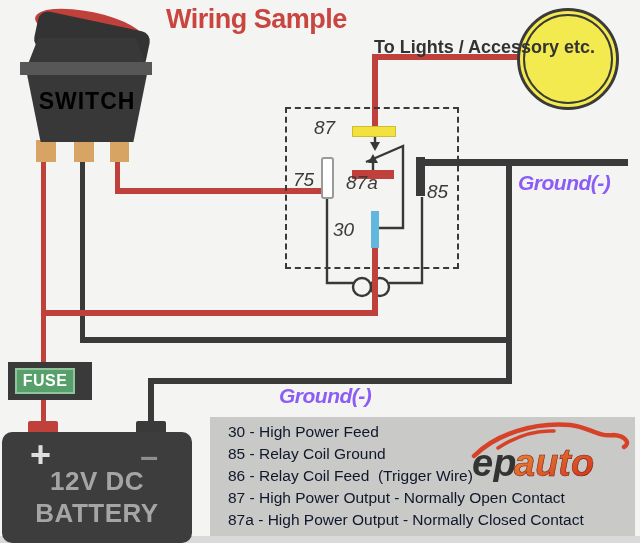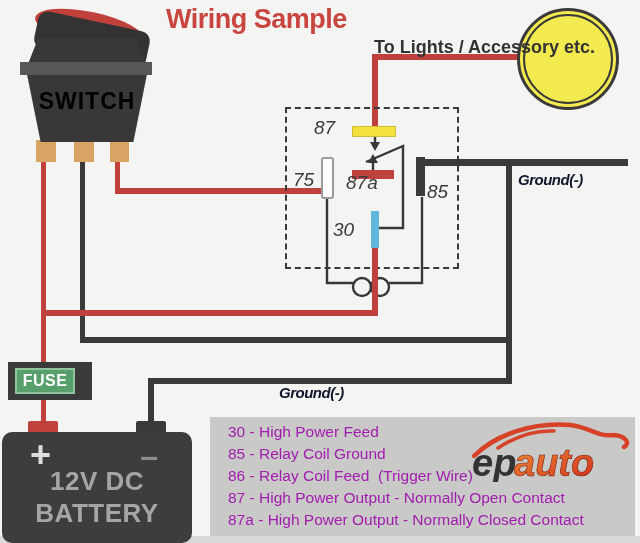--- a/index.html
+++ b/index.html
@@ -7,21 +7,21 @@
     position:relative;width:640px;height:543px;overflow:hidden;
     background:#f4f4f2;
     font-family:"Liberation Sans","DejaVu Sans",sans-serif;
   }
   .abs{position:absolute;}
   .wire{position:absolute;}
   .red{background:#c0403c;}
   .blk{background:#3a3a3a;}
   .lbl{position:absolute;color:#3a3a3a;font-style:italic;}
   .pin-label{font-size:19px;color:#3a3a3a;}
-  .ground-label{font-weight:bold;font-size:15px;color:#0f172a;letter-spacing:-0.5px;}
+  .ground-label{font-weight:bold;font-size:21px;color:#8b5cf6;letter-spacing:-0.5px;}
   .title{
     position:absolute;left:166px;top:4px;width:200px;
     font-size:27px;font-weight:bold;color:#c9453f;letter-spacing:-0.5px;
   }
   
   .sw{position:absolute;left:20px;top:8px;width:132px;height:160px;}
   .sw-rocker-red{position:absolute;left:14px;top:4px;width:112px;height:34px;background:#c0403c;border-radius:50%;transform:rotate(12deg);}
   .sw-rocker-dark{position:absolute;left:15px;top:13px;width:114px;height:38px;background:#333;border-radius:10px;transform:rotate(12deg);}
   .sw-term{position:absolute;width:20px;height:22px;background:#d7a464;top:132px;}
   .sw-body{position:absolute;left:6px;top:30px;width:122px;height:104px;background:#383838;
@@ -48,21 +48,21 @@
   .fuse-inner{position:absolute;left:7px;top:6px;width:56px;height:22px;background:#57a06c;border:2px solid #8fc49c;
     display:flex;align-items:center;justify-content:center;color:#fff;font-weight:bold;font-size:16px;letter-spacing:0.5px;}
   
   .battery{position:absolute;left:2px;top:432px;width:190px;height:111px;background:#3d3d3d;border-radius:10px;}
   .batt-term{position:absolute;width:30px;height:13px;top:421px;border-radius:2px;}
   .batt-plus{position:absolute;left:28px;top:2px;font-size:36px;font-weight:bold;color:#dedede;}
   .batt-minus{position:absolute;right:34px;top:6px;font-size:32px;font-weight:bold;color:#8f8f8f;}
   .batt-line{position:absolute;width:100%;text-align:center;font-weight:bold;font-size:26px;color:#a5a5a5;letter-spacing:0.5px;}
   
   .legend{position:absolute;left:210px;top:417px;width:425px;height:119px;background:#c9c9c8;}
-  .legend-line{position:absolute;left:18px;font-size:15.5px;color:#a21caf;white-space:pre-wrap;}
+  .legend-line{position:absolute;left:18px;font-size:15.5px;color:#0f172a;white-space:pre-wrap;}
   .strip{position:absolute;left:0;top:536px;width:640px;height:7px;background:#dadada;}
   .logo{position:absolute;left:468px;top:414px;width:168px;height:68px;}
 </style>
 </head>
 <body>
 
 <div class="canvas">
 
   <div class="strip"></div>
 

